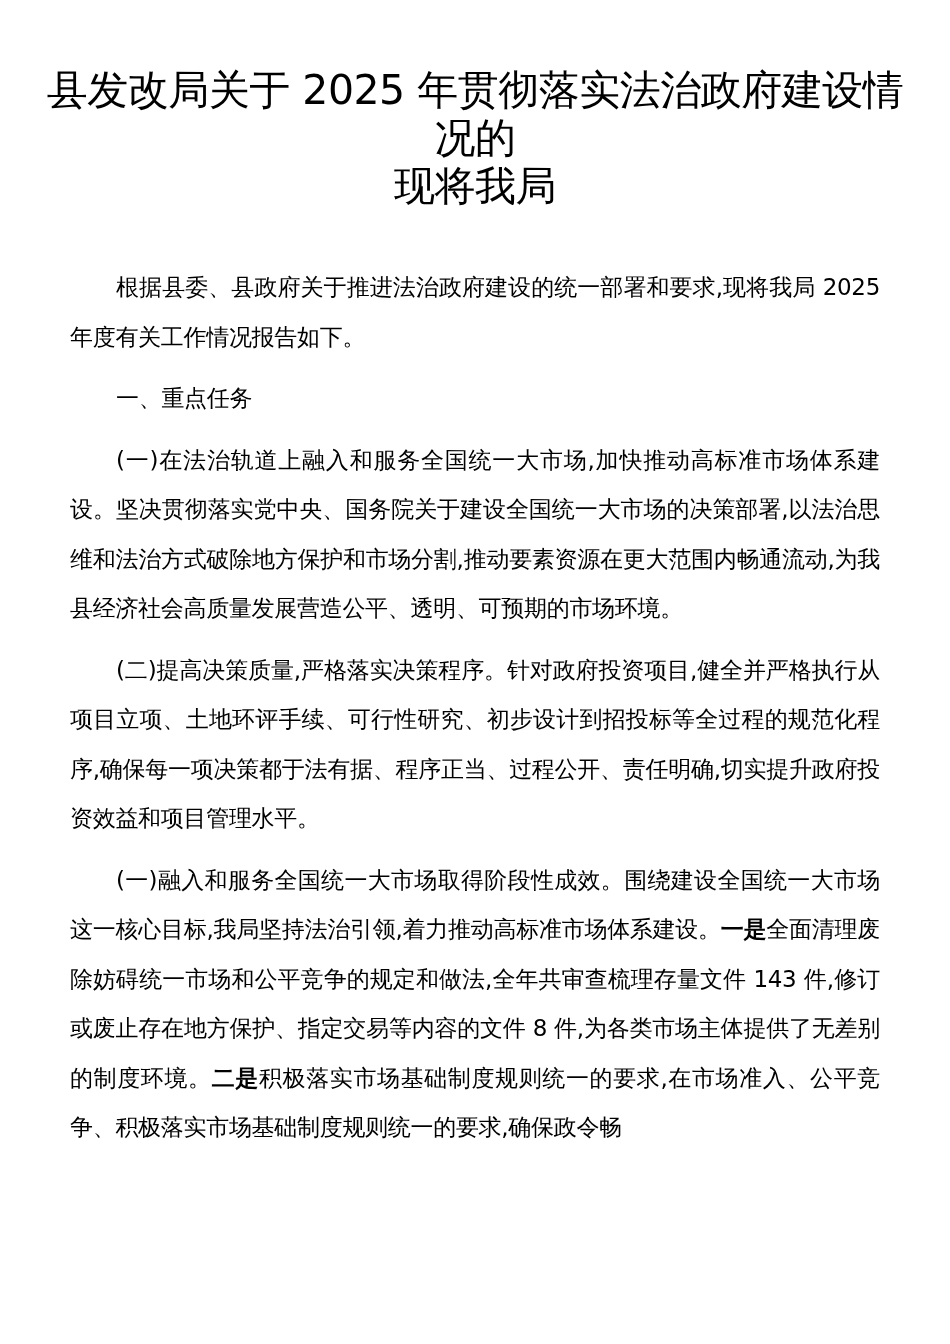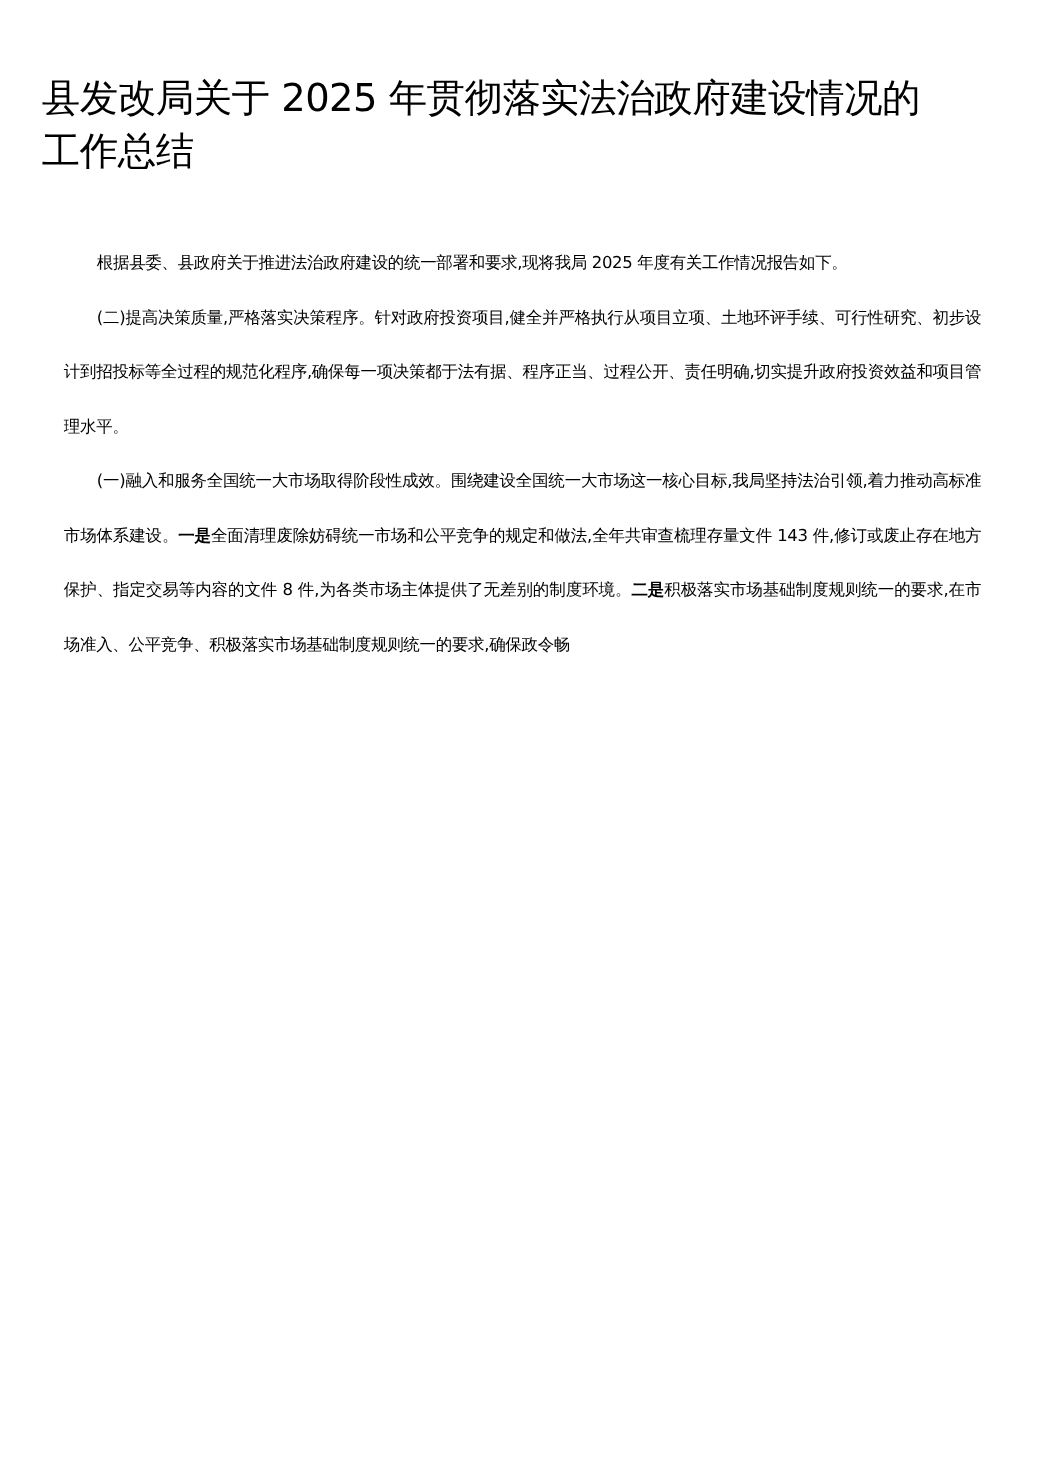--- a/index.html
+++ b/index.html
@@ -1,31 +1,33 @@
 <!DOCTYPE html>
 <html><head>
 <meta charset="utf-8">
 <style>
   html, body { margin: 0; padding: 0; background: #ffffff; }
   body { width: 950px; height: 1344px; overflow: hidden; position: relative;
          font-family: "DejaVu Sans", "Liberation Sans", sans-serif; color: #000; }
   .page { position: absolute; left: 58px; top: 0; width: 834px; }
-  .title { font-size: 35px; line-height: 48px; margin: 66px 0 0 -20px; width: 874px; letter-spacing: -0.5px; }
+  .title { text-align: center; font-size: 41px; line-height: 48px; margin: 66px 0 0 -20px; width: 874px; letter-spacing: -0.5px; }
   .body { margin-top: 53px; }
-  p { margin: 0; font-size: 15px; line-height: 49.5px; text-indent: 2em; text-align: justify; text-align-last: left; letter-spacing: -0.3px; }
+  p { margin: 12px; font-size: 23px; line-height: 49.5px; text-indent: 2em; text-align: justify; text-align-last: left; letter-spacing: -0.3px; }
   p.heading { }
   b { font-weight: bold; }
 </style>
 </head>
 <body>
 
 <div class="page">
   <div class="title">
     <div>县发改局关于 2025 年贯彻落实法治政府建设情况的</div>
-    <div>工作总结</div>
+    <div>现将我局</div>
   </div>
 
   <div class="body">
     <p>根据县委、县政府关于推进法治政府建设的统一部署和要求,现将我局 2025 年度有关工作情况报告如下。</p>
+    <p class="heading">一、重点任务</p>
+    <p>(一)在法治轨道上融入和服务全国统一大市场,加快推动高标准市场体系建设。坚决贯彻落实党中央、国务院关于建设全国统一大市场的决策部署,以法治思维和法治方式破除地方保护和市场分割,推动要素资源在更大范围内畅通流动,为我县经济社会高质量发展营造公平、透明、可预期的市场环境。</p>
     <p>(二)提高决策质量,严格落实决策程序。针对政府投资项目,健全并严格执行从项目立项、土地环评手续、可行性研究、初步设计到招投标等全过程的规范化程序,确保每一项决策都于法有据、程序正当、过程公开、责任明确,切实提升政府投资效益和项目管理水平。</p>
     <p><span>(一)融入和服务全国统一大市场取得阶段性成效。围绕建设全国统一大市场这一核心目标,我局坚持法治引领,着力推动高标准市场体系建设。</span><b>一是</b><span>全面清理废除妨碍统一市场和公平竞争的规定和做法,全年共审查梳理存量文件 143 件,修订或废止存在地方保护、指定交易等内容的文件 8 件,为各类市场主体提供了无差别的制度环境。</span><b>二是</b><span>积极落实市场基础制度规则统一的要求,在市场准入、公平竞争、积极落实市场基础制度规则统一的要求,确保政令畅</span></p>
   </div>
 </div>
 
 </body></html>

